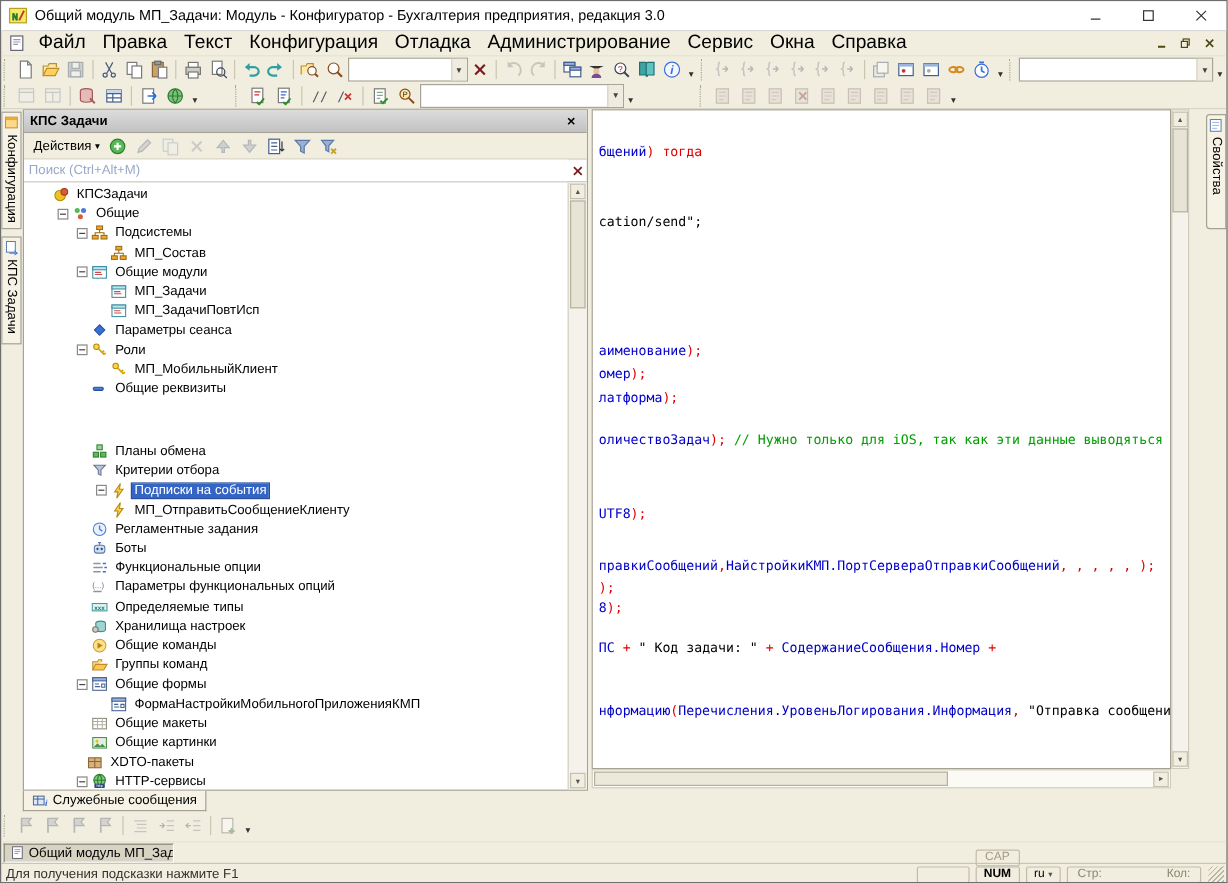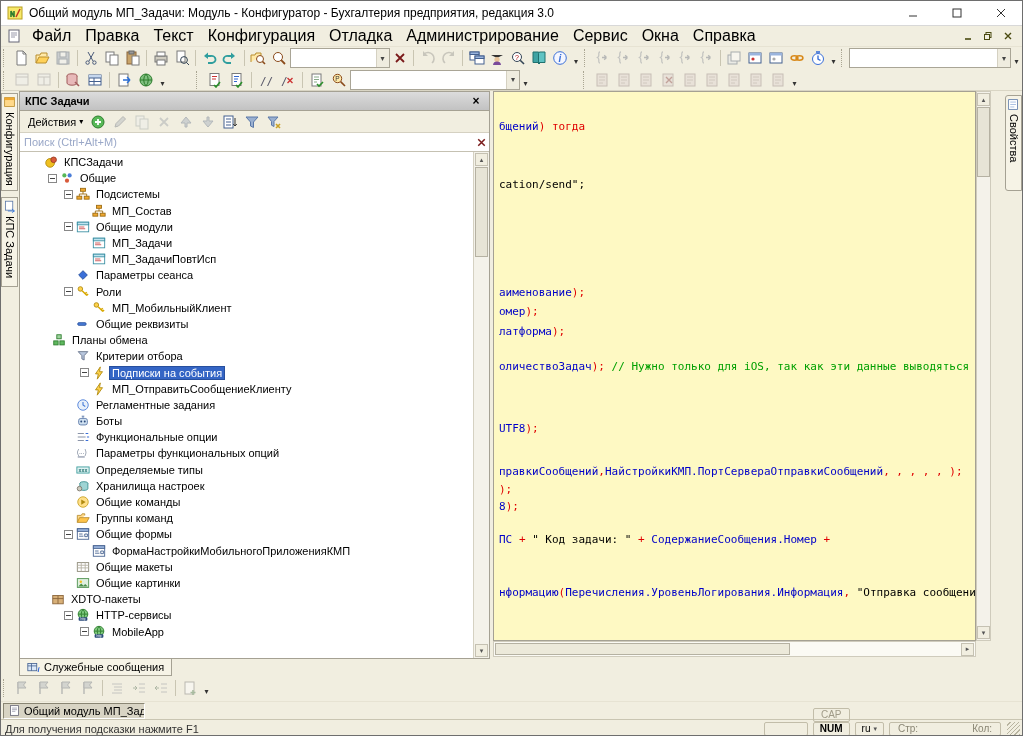--- a/index.html
+++ b/index.html
@@ -67,21 +67,21 @@
   .trow .ic{width:14px;height:14px;margin-right:4px;}
   .tlabel{padding:0 2px;}
   .trow.sel .tlabel{background:#3465c5;color:#fff;outline:1px solid #274f9e;}
   .vscroll{width:15px;flex:none;background:#f4f2ea;border-left:1px solid #d5d1c2;display:flex;flex-direction:column;align-items:center;}
   .sarrow{width:13px;height:13px;font-size:7px;display:flex;align-items:center;justify-content:center;color:#555;
           border:1px solid #c5c1b2;background:#f1eee0;margin:1px 0;flex:none;padding:0;}
   .sthumb{width:13px;background:#e7e4d6;border:1px solid #b5b1a2;box-sizing:border-box;}
   .sfill{flex:1;}
 
   
-  #editor{position:absolute;left:492px;top:90px;width:483px;height:550px;background:#fef9c3;border:1px solid #a5a193;
+  #editor{position:absolute;left:492px;top:90px;width:483px;height:550px;background:#ffffff;border:1px solid #a5a193;
           box-sizing:border-box;overflow:hidden;font-family:"DejaVu Sans Mono",monospace;font-size:11px;}
   .cline{position:absolute;left:5px;white-space:pre;}
   .c-id{color:#0000c8;} .c-kw{color:#e00000;} .c-op{color:#e00000;} .c-str{color:#000;} .c-com{color:#00a000;}
   #editor-vscroll{position:absolute;left:975px;top:90px;width:15px;height:550px;background:#f4f2ea;border:1px solid #cfcbbc;
                   box-sizing:border-box;display:flex;flex-direction:column;align-items:center;}
   #editor-hscroll{position:absolute;left:492px;top:640px;width:483px;height:16px;background:#fbfaf4;border:1px solid #cfcbbc;
                   box-sizing:border-box;display:flex;align-items:center;}
   .hthumb{height:12px;width:295px;background:#ece9da;border:1px solid #b5b1a2;box-sizing:border-box;margin:0 1px;}
   .hfill{flex:1;}
   .harrow{width:13px;height:13px;font-size:7px;display:flex;align-items:center;justify-content:center;color:#555;
@@ -874,21 +874,21 @@
           </div>
           <div class="trow" style="padding-left: 44px;">
             <span class="noexp"></span>
             <span class="ic">
               <svg viewBox="0 0 16 16">
                 <rect x="2" y="6.5" width="9.5" height="3" rx="1.2" fill="#4a7dd8" stroke="#27509e"></rect>
               </svg>
             </span>
             <span class="tlabel">Общие реквизиты</span>
           </div>
-          <div class="trow" style="padding-left: 20px;">
+          <div class="trow" style="padding-left: 44px; margin-top: 36px;">
             <span class="noexp"></span>
             <span class="ic">
               <svg viewBox="0 0 16 16">
                 <rect x="5.5" y="2" width="5" height="4.6" fill="#9fd49f" stroke="#2d7d2d"></rect>
                 <rect x="2" y="9" width="5" height="4.6" fill="#5fb85f" stroke="#2d7d2d"></rect>
                 <rect x="9" y="9" width="5" height="4.6" fill="#5fb85f" stroke="#2d7d2d"></rect>
               </svg>
             </span>
             <span class="tlabel">Планы обмена</span>
           </div>
@@ -1042,21 +1042,21 @@
             <span class="noexp"></span>
             <span class="ic">
               <svg viewBox="0 0 16 16">
                 <rect x="1.5" y="3" width="13" height="10" fill="#dff0df" stroke="#4a8f4a"></rect>
                 <circle cx="5.5" cy="6.5" r="1.4" fill="#f0c020"></circle>
                 <path d="M2.5 12l3.5-3.5 2.5 2.5 2-2 3 3z" fill="#4a8f4a"></path>
               </svg>
             </span>
             <span class="tlabel">Общие картинки</span>
           </div>
-          <div class="trow" style="padding-left: 19px;">
+          <div class="trow" style="padding-left: 40px;">
             <span class="noexp"></span>
             <span class="ic">
               <svg viewBox="0 0 16 16">
                 <rect x="2" y="4" width="12" height="9.5" fill="#d8b078" stroke="#8a653a"></rect>
                 <path d="M2 7.5h12M8 4v9.5" stroke="#8a653a"></path>
               </svg>
             </span>
             <span class="tlabel">XDTO-пакеты</span>
           </div>
           <div class="trow" style="padding-left: 44px;">

